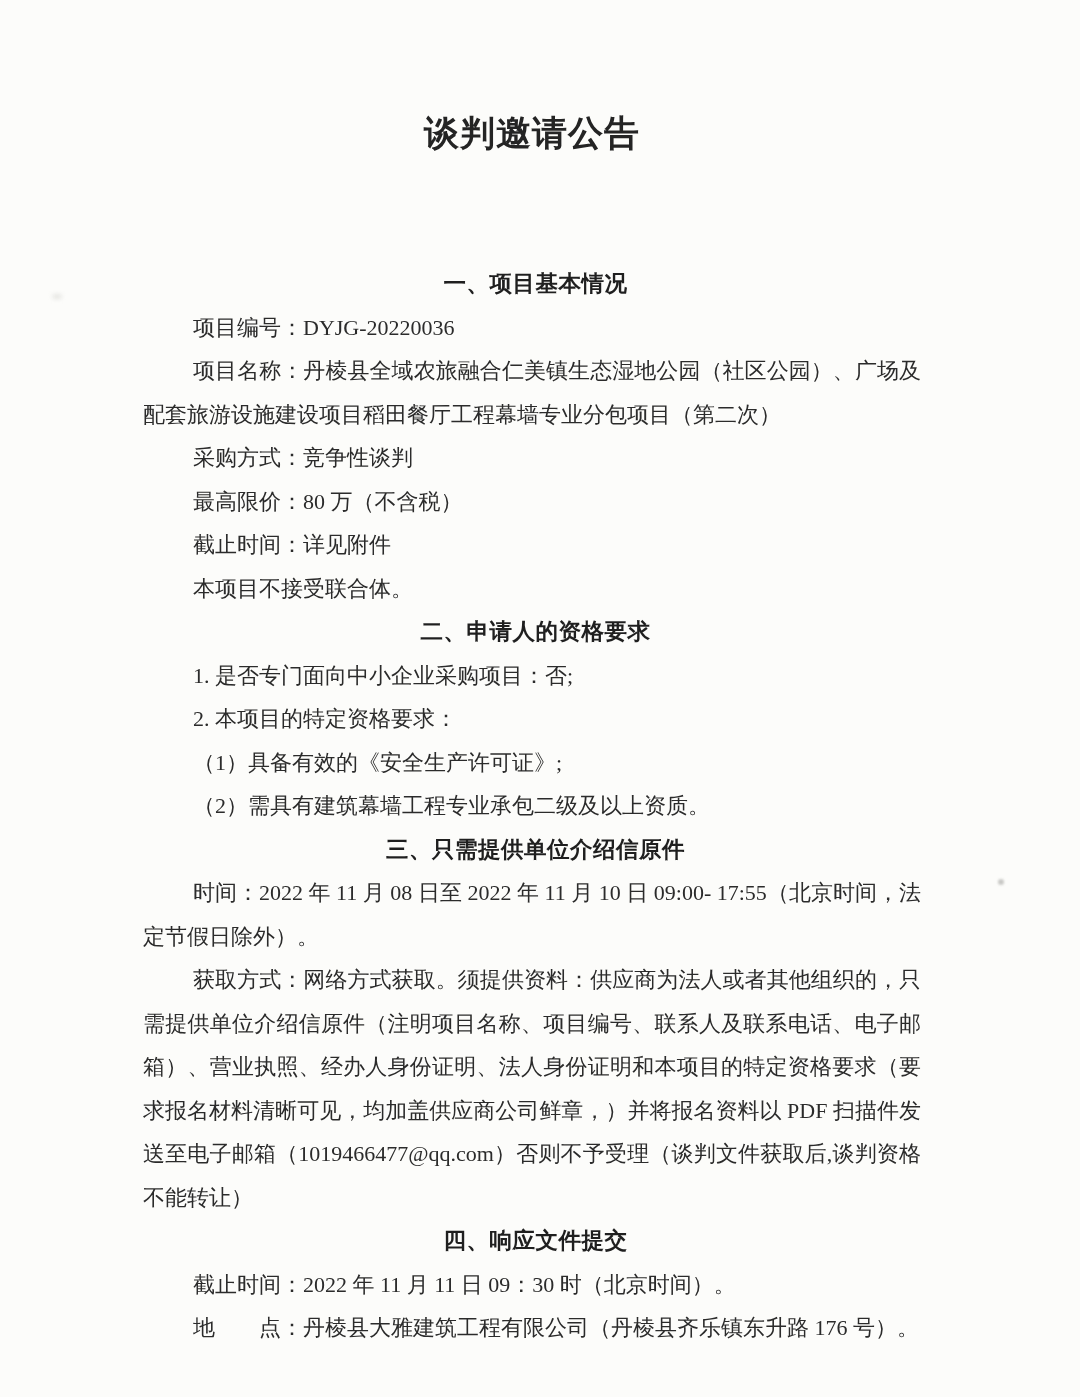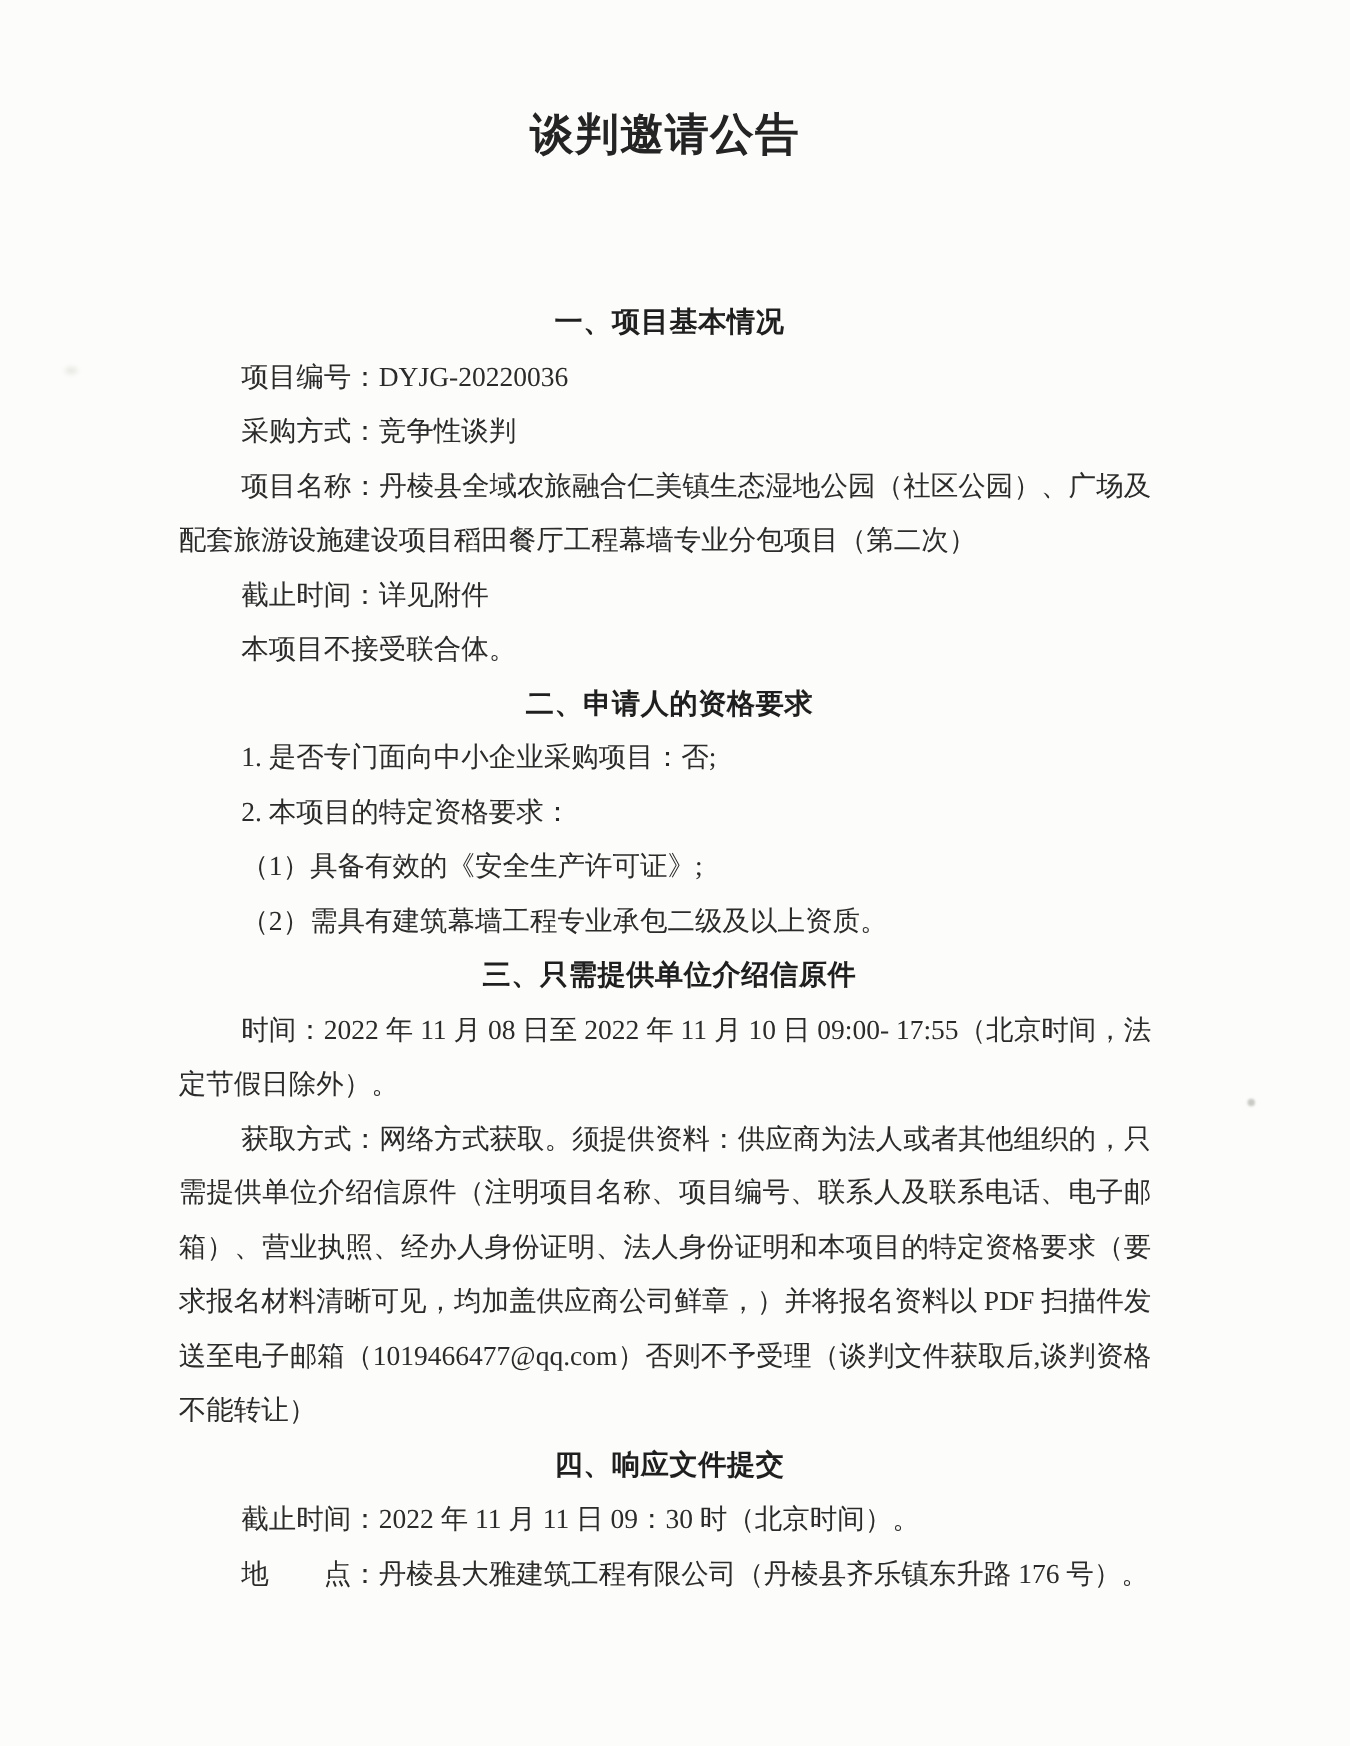--- a/index.html
+++ b/index.html
@@ -19,21 +19,21 @@
   .scan-layer{
     position:absolute;inset:0;pointer-events:none;
     background:
       radial-gradient(120% 100% at 50% 45%, rgba(255,255,255,0) 70%, rgba(190,190,185,0.10) 100%);
   }
   .page{
     position:absolute;left:143px;top:0;width:778px;
   }
   .doc-title{
     margin:0;
-    padding-top:86px;
+    padding-top:112px;
     text-align:center;
     font-size:35px;
     line-height:44px;
     font-weight:700;
     letter-spacing:1px;
     color:#242424;
     font-family:"Liberation Serif","DejaVu Serif",serif;
   }
   .content{margin-top:106px;}
   .content p{
@@ -67,22 +67,23 @@
 <div class="artifact artifact-1"></div>
 <div class="artifact artifact-2"></div>
 
 <div class="page">
   <h1 class="doc-title">谈判邀请公告</h1>
 
   <div class="content">
 
     <h2>一、项目基本情况</h2>
     <p class="indent">项目编号：DYJG-20220036</p>
+    <p class="indent">项目名称：丹棱县全域农旅融合仁美镇生态湿地公园（社区公园）、广场及配套旅游设施建设项目稻田餐厅工程幕墙专业分包项目（第二次）</p>
     <p class="indent">采购方式：竞争性谈判</p>
-    <p class="indent">项目名称：丹棱县全域农旅融合仁美镇生态湿地公园（社区公园）、广场及配套旅游设施建设项目稻田餐厅工程幕墙专业分包项目（第二次）</p>
+    <p class="indent">最高限价：80 万（不含税）</p>
     <p class="indent">截止时间：详见附件</p>
     <p class="indent">本项目不接受联合体。</p>
 
     <h2>二、申请人的资格要求</h2>
     <p class="indent">1. 是否专门面向中小企业采购项目：否;</p>
     <p class="indent">2. 本项目的特定资格要求：</p>
     <p class="indent">（1）具备有效的《安全生产许可证》;</p>
     <p class="indent">（2）需具有建筑幕墙工程专业承包二级及以上资质。</p>
 
     <h2>三、只需提供单位介绍信原件</h2>

